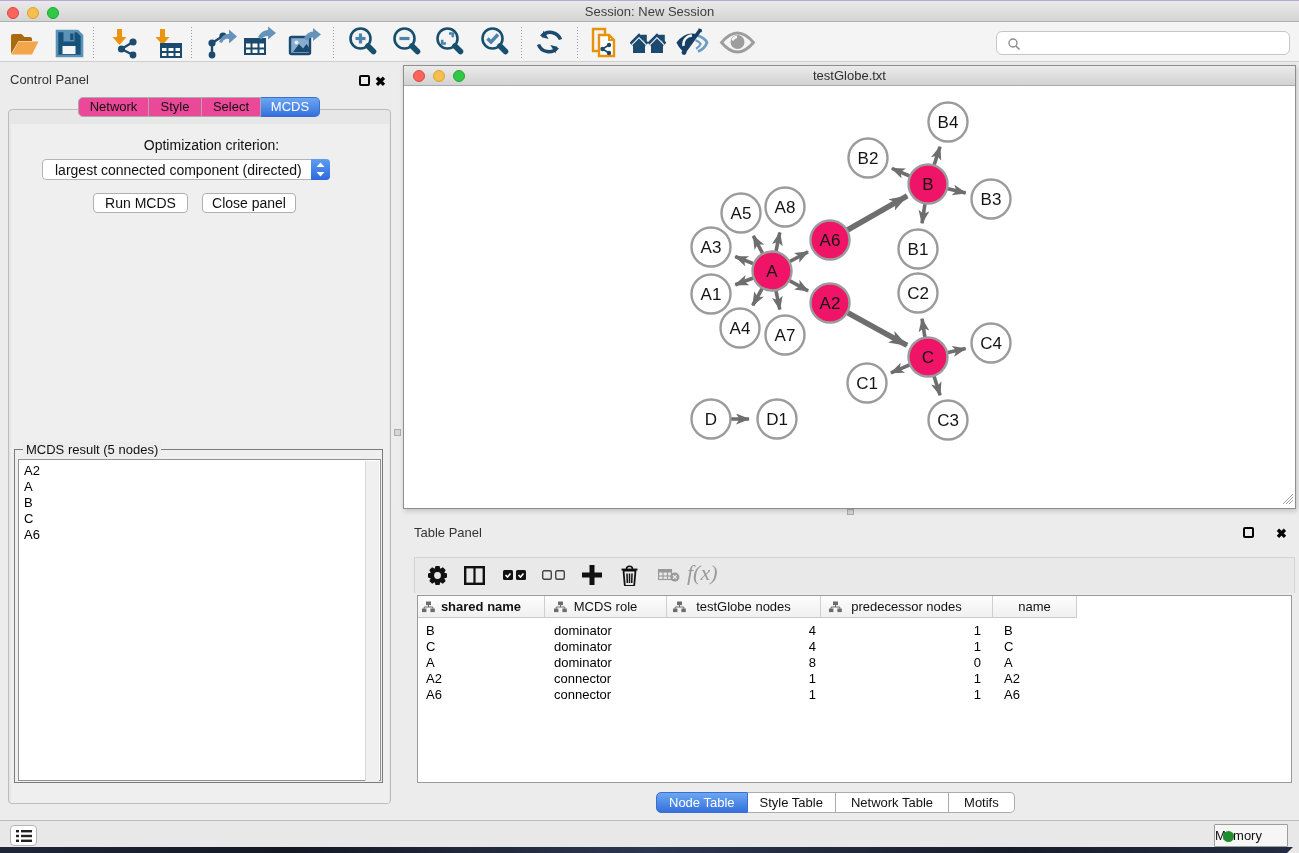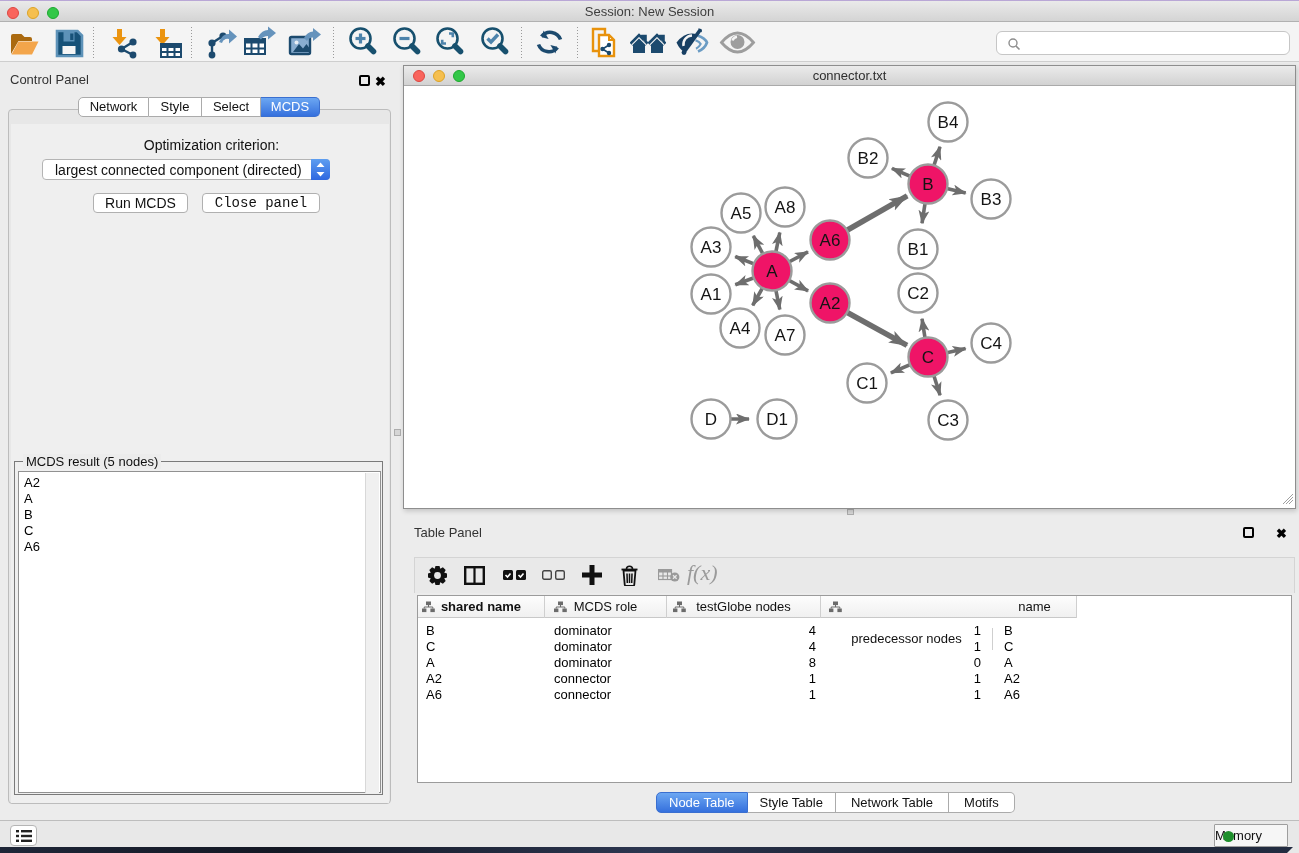--- a/index.html
+++ b/index.html
@@ -27,41 +27,41 @@
 .ticon { position:absolute; top:4px; }
 #searchbox { position:absolute; left:996px; top:9px; width:294px; height:24px;
   background:#fff; border:1px solid #c6c6c6; border-radius:6px; }
 
 
 #cpanel { left:0; top:62px; width:392px; height:757px; background:#ececec; }
 #cpanel-title { position:absolute; left:10px; top:9px; font-size:13px; color:#333; }
 .wbtn { position:absolute; top:10px; font-size:13px; font-weight:bold; color:#000; }
 .sqico { position:absolute; width:11px; height:11px; border:2px solid #000; border-radius:2px; background:transparent; }
 #cp-tabs { position:absolute; left:78px; top:34px; height:20px; display:flex; }
-.tab { font-size:13px; line-height:18px; background:#ffffff;
+.tab { font-size:13px; line-height:18px; background:#ec4899;
   border:1px solid #ababab; border-left:none; color:#111; text-align:center; }
 .tab:nth-child(1){width:71px;} .tab:nth-child(2){width:53px;}
 .tab:nth-child(3){width:59px;} .tab:nth-child(4){width:59px;}
 .tab:first-child { border-left:1px solid #ababab; border-radius:5px 0 0 5px; }
 .tab:last-child { border-radius:0 5px 5px 0; }
 .tab.sel { background:linear-gradient(#6ca7f2,#3570dd); color:#fff; border-color:#3a6fd0; }
 #cp-content { position:absolute; left:8px; top:46px; width:383px; height:695px;
   border:1px solid #bcbcbc; border-radius:4px; background:#e7e7e7; }
 #cp-inner { position:absolute; left:2px; top:14px; width:378px; height:679px;
   background:#efefef; }
 #opt-label { position:absolute; left:0; top:74px; width:392px; text-align:center;
   font-size:14px; color:#111;padding-left:31px; }
 #dropdown { position:absolute; left:42px; top:96px; width:288px; height:21px;
   background:#fff; border:1px solid #b4b4b4; border-radius:4px; }
 #dropdown .dd-text { position:absolute; left:12px; top:2px; font-size:14px; color:#111; }
 #dd-btn { position:absolute; right:-1px; top:-1px; width:19px; height:21px;
   background:linear-gradient(#5e9ef0,#2e68e0); border-radius:0 4px 4px 0; }
 .btn { position:absolute; height:20px; background:#fff; border:1px solid #b0b0b0;
   border-radius:4px; font-size:14px; color:#111; text-align:center; line-height:18px; }
-#mcds-group { position:absolute; left:14px; top:398px; width:369px; height:334px;
+#mcds-group { position:absolute; left:14px; top:386px; width:369px; height:334px;
   border:1px solid #7a7a7a; }
 #mcds-label { position:absolute; left:8px; top:-8px; background:#ececec;
   font-size:13px; color:#111; padding:0 3px; }
 #mcds-list { position:absolute; left:3px; top:9px; width:363px; height:322px;
   background:#fff; border:1px solid #919191; font-size:13px; color:#000; padding-top:3px; }
 #mcds-list div { padding-left:5px; height:16px; line-height:16px; }
 #mcds-list div#mcds-scroll { position:absolute; padding:0; height:320px; right:1px; top:1px; width:14px; height:320px;
   background:#f0f0f0; border-left:1px solid #d8d8d8; }
 
 
@@ -281,21 +281,21 @@
         <div class="tab sel">MCDS</div>
     </div>
     <div id="opt-label">Optimization criterion:</div>
     <div id="dropdown">
       <div class="dd-text">largest connected component (directed)</div>
       <div id="dd-btn"><svg width="19" height="21" viewBox="0 0 19 21">
             <path d="M5.5 8 L9.5 3.5 L13.5 8 z M5.5 13 L9.5 17.5 L13.5 13 z" fill="#fff"></path>
           </svg></div>
     </div>
     <div class="btn" style="left:93px; top:130px; width:95px;">Run MCDS</div>
-    <div class="btn" style="left:202px; top:130px; width:118px;font-family:Liberation Mono, monospace;">Close panel</div>
+    <div class="btn" style="left:202px; top:130px; width:94px;">Close panel</div>
     <div id="mcds-group">
       <div id="mcds-label">MCDS result (5 nodes)</div>
       <div id="mcds-list">
         <div>A2</div>
           <div>A</div>
           <div>B</div>
           <div>C</div>
           <div>A6</div>
         <div id="mcds-scroll"></div>
       </div>
@@ -305,21 +305,21 @@
       <div class="handle"></div>
     </div>
   <div class="abs" id="hsplit">
       <div class="handle"></div>
     </div>
   <div class="abs" id="netwin">
     <div id="netwin-title">
       <div class="tl tl-red" style="left:9px;"></div>
       <div class="tl tl-yellow" style="left:29px;"></div>
       <div class="tl tl-green" style="left:49px;"></div>
-      <div class="txt">connector.txt</div>
+      <div class="txt">testGlobe.txt</div>
     </div>
     <div id="graph">
 <svg width="891" height="422" viewBox="0 0 891 422" style="display:block">
 <defs>
 <marker id="ah" markerWidth="14" markerHeight="11" refX="13" refY="5.5" orient="auto" markerUnits="userSpaceOnUse">
   <path d="M0,0 L14,5.5 L0,11 L3.5,5.5 z" fill="#6e6e6e"></path>
 </marker>
 <marker id="ah2" markerWidth="19" markerHeight="15" refX="18" refY="7.5" orient="auto" markerUnits="userSpaceOnUse">
   <path d="M0,1 L19,7.5 L0,14 L4.5,7.5 z" fill="#6e6e6e"></path>
 </marker>
@@ -448,21 +448,21 @@
         <circle cx="16.8" cy="8" r="4.6" fill="#9a9a9a"></circle>
         <path d="M15 6.2 l3.6 3.6 M18.6 6.2 l-3.6 3.6" stroke="#e9e9e9" stroke-width="1.3"></path>
       </svg>
       <div style="position:absolute;left:272px;top:2px;font-size:22px;color:#9a9a9a;font-family:'Liberation Serif',serif;font-style:italic;">f(x)</div>
     </div>
     <div id="ttable">
       <div id="thead">
         <div class="th" style="left:0;width:127px;font-weight:bold;">shared name</div>
         <div class="th" style="left:127px;width:122px;">MCDS role</div>
         <div class="th" style="left:249px;width:154px;">testGlobe nodes</div>
-        <div class="th" style="left:403px;width:172px;margin-top:32px;">predecessor nodes</div>
+        <div class="th" style="left:403px;width:172px;">predecessor nodes</div>
         <div class="th" style="left:575px;width:84px;border-right:1px solid #cfcfcf;">name</div>
         <svg class="hico" style="left:4px;" width="13" height="12" viewBox="0 0 13 12">
             <use href="#treeico"></use>
           </svg>
         <svg class="hico" style="left:136px;" width="13" height="12" viewBox="0 0 13 12">
             <use href="#treeico"></use>
           </svg>
         <svg class="hico" style="left:255px;" width="13" height="12" viewBox="0 0 13 12">
             <use href="#treeico"></use>
           </svg>

